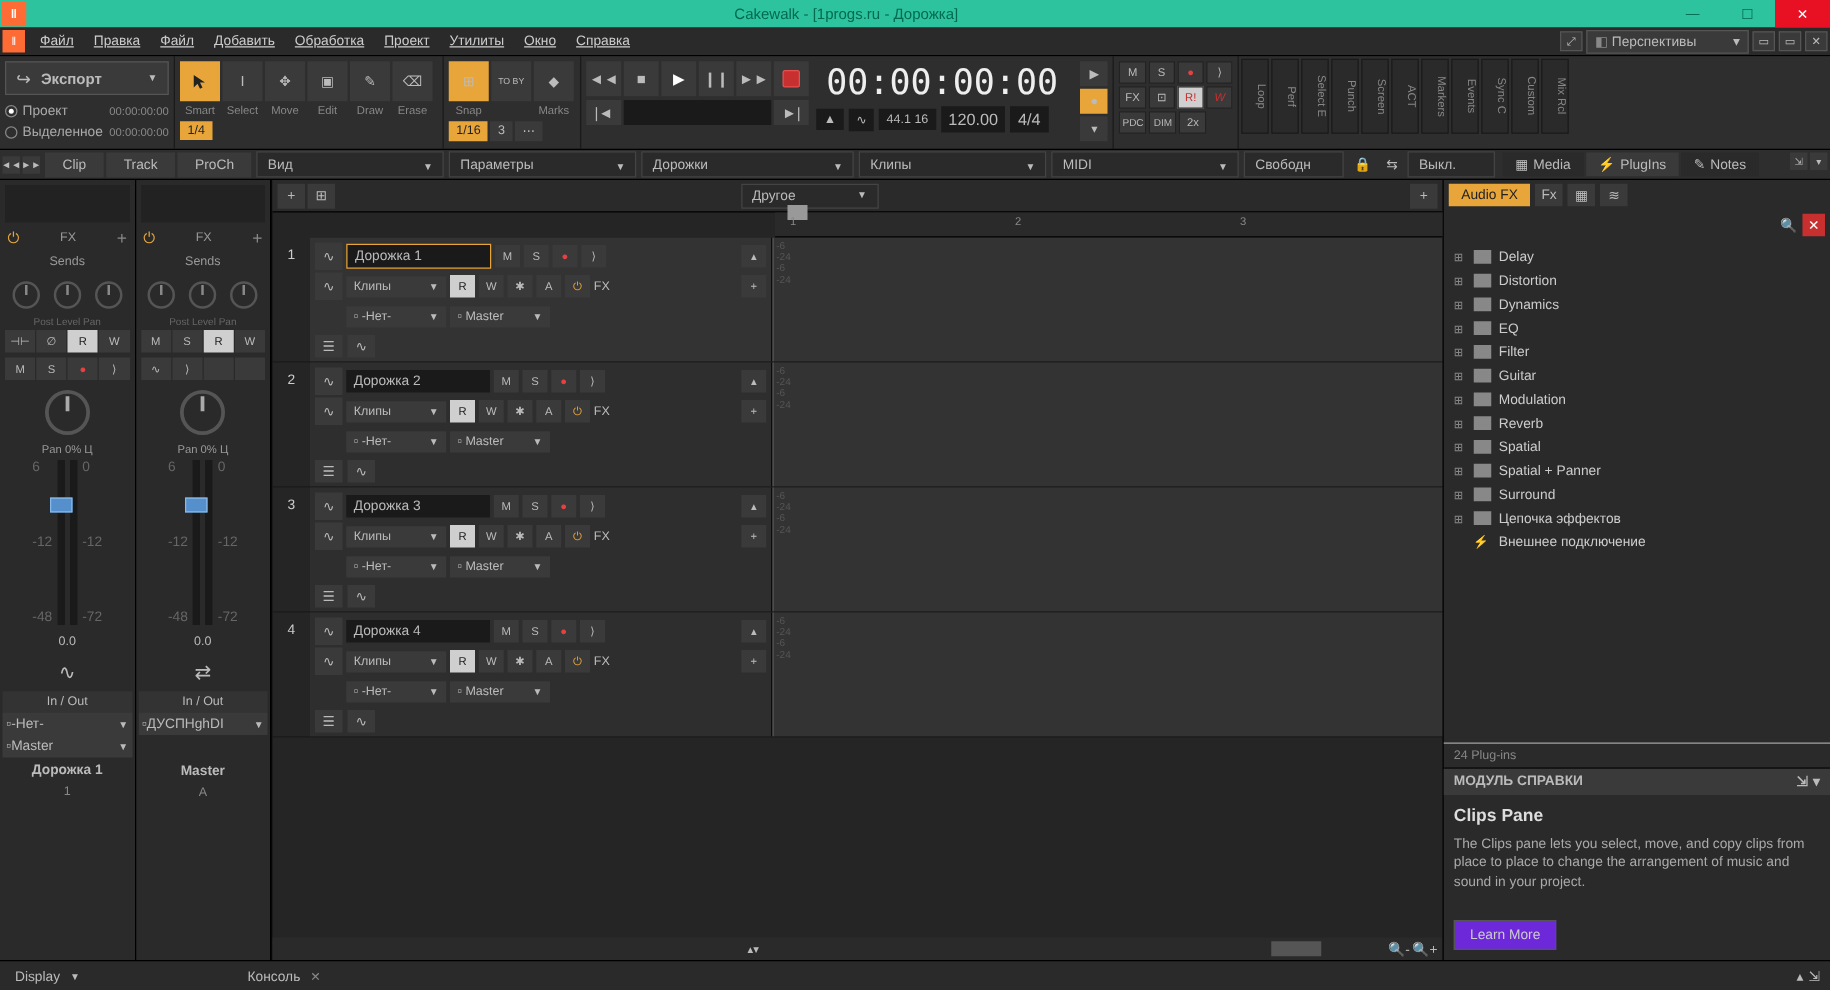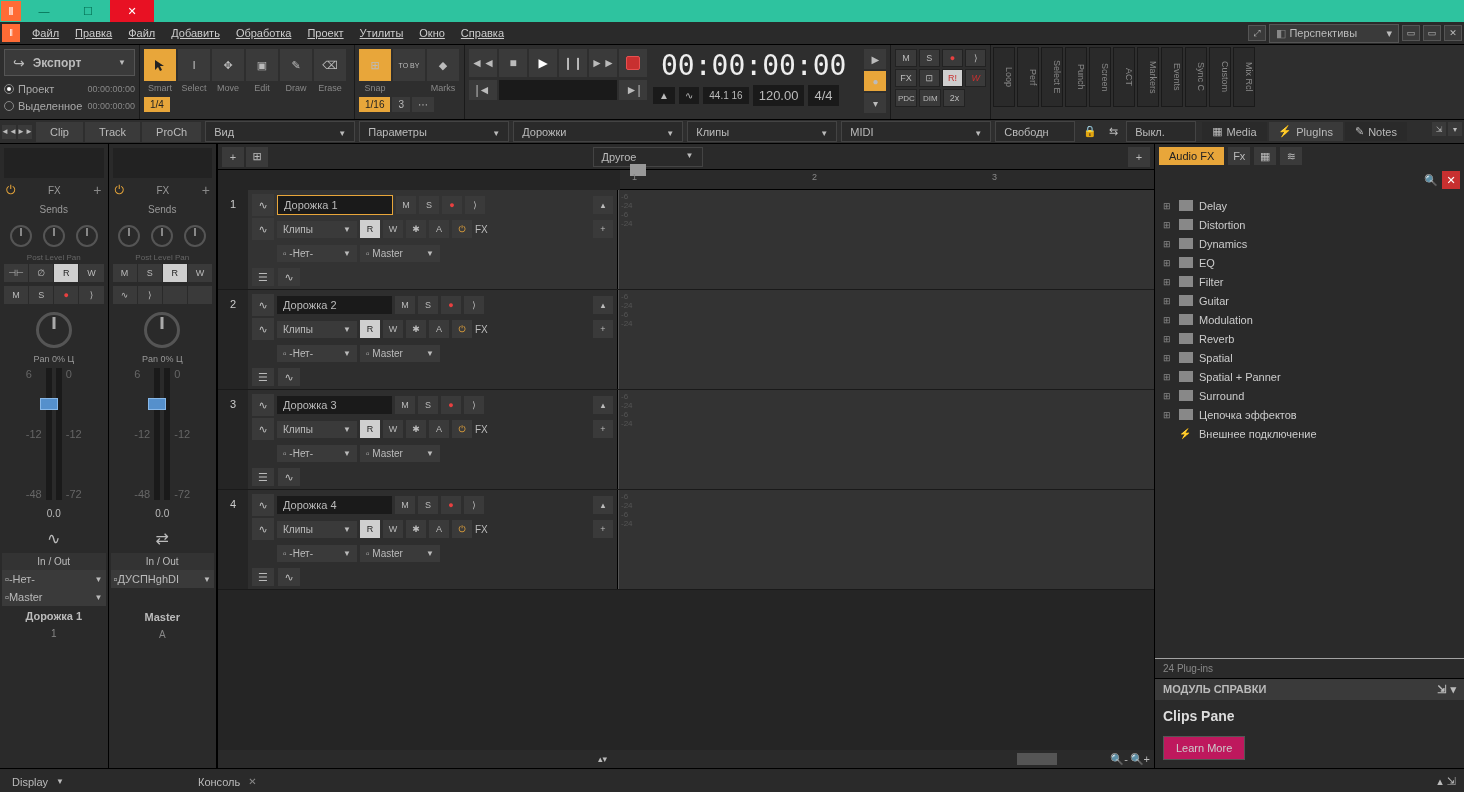--- a/index.html
+++ b/index.html
@@ -135,33 +135,34 @@
 .tree-item{display:flex;align-items:center;gap:6px;height:19px;font-size:11px;color:#ccc}
 .tree-item .exp{width:10px;font-size:9px;color:#888}
 .tree-item .folder{width:14px;height:11px;background:#888}
 .rp-count{padding:4px 8px;font-size:10px;color:#888;border-top:1px solid #a3a3a3}
 .rp-help{border-top:1px solid #000}
 .rp-help-hdr{background:#3a3a3a;padding:4px 8px;font-size:11px;font-weight:bold;display:flex}
 .rp-help-hdr .icons{margin-left:auto;display:flex;gap:4px}
 .rp-help-body{padding:8px}
 .rp-help-body h3{font-size:14px;color:#ddd;margin-bottom:8px}
 .rp-help-body p{font-size:11px;color:#aaa;line-height:1.4;margin-bottom:6px}
-.rp-help-body button{background:#be185d;border:1px solid #555;color:#ccc;padding:5px 12px;margin-top:4px;font-size:11px}
+.rp-help-body button{background:#6d28d9;border:1px solid #555;color:#ccc;padding:5px 12px;margin-top:16px;font-size:11px}
 .bottombar{height:26px;background:#2a2a2a;display:flex;align-items:center;border-top:1px solid #000}
 .bb-drop{background:#2a2a2a;padding:4px 12px;display:flex;align-items:center;gap:8px;font-size:11px}
 .bb-drop .arr{font-size:8px}
 .bb-tab{padding:5px 12px;font-size:11px;margin-left:110px;display:flex;align-items:center;gap:8px}
 .bb-tab .x{font-size:10px;color:#888}
 svg{pointer-events:none}
 </style>
 </head>
 <body>
 
 <div class="titlebar">
   <div class="logo">‖</div>
+  <div class="title">Cakewalk - [1progs.ru - Дорожка]</div>
   <div class="winbtns">
     <div class="winbtn">—</div>
     <div class="winbtn">☐</div>
     <div class="winbtn close">✕</div>
   </div>
 </div>
 
 <div class="menubar">
   <div class="logo2">‖</div>
   <div class="mitem"><u>Файл</u></div>
@@ -758,20 +759,21 @@
     <div class="rp-help">
       <div class="rp-help-hdr">
           <span>МОДУЛЬ СПРАВКИ</span>
           <div class="icons">
             <span>⇲</span>
             <span>▾</span>
           </div>
         </div>
       <div class="rp-help-body">
         <h3>Clips Pane</h3>
+        <p>The Clips pane lets you select, move, and copy clips from place to place to change the arrangement of music and sound in your project.</p>
         <button>Learn More</button>
       </div>
     </div>
   </div>
 </div>
 
 <div class="bottombar">
   <div class="bb-drop">
       <span>Display</span>
       <span class="arr">▼</span>

